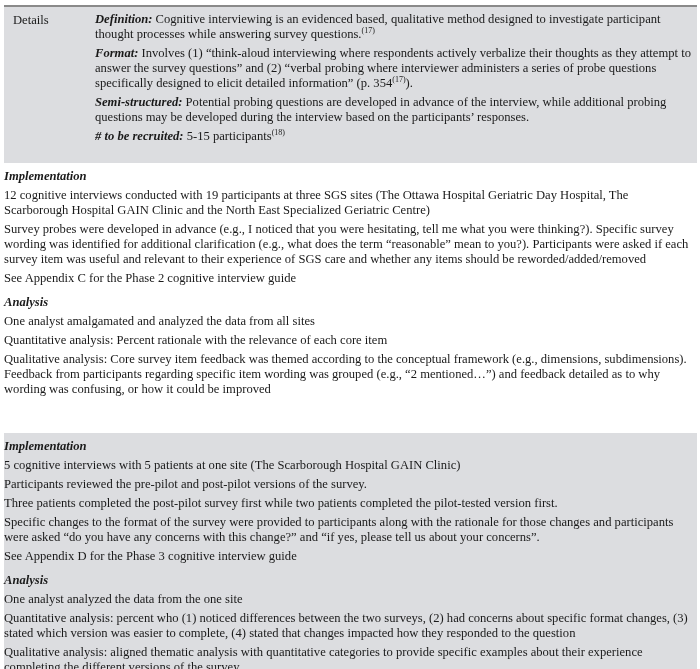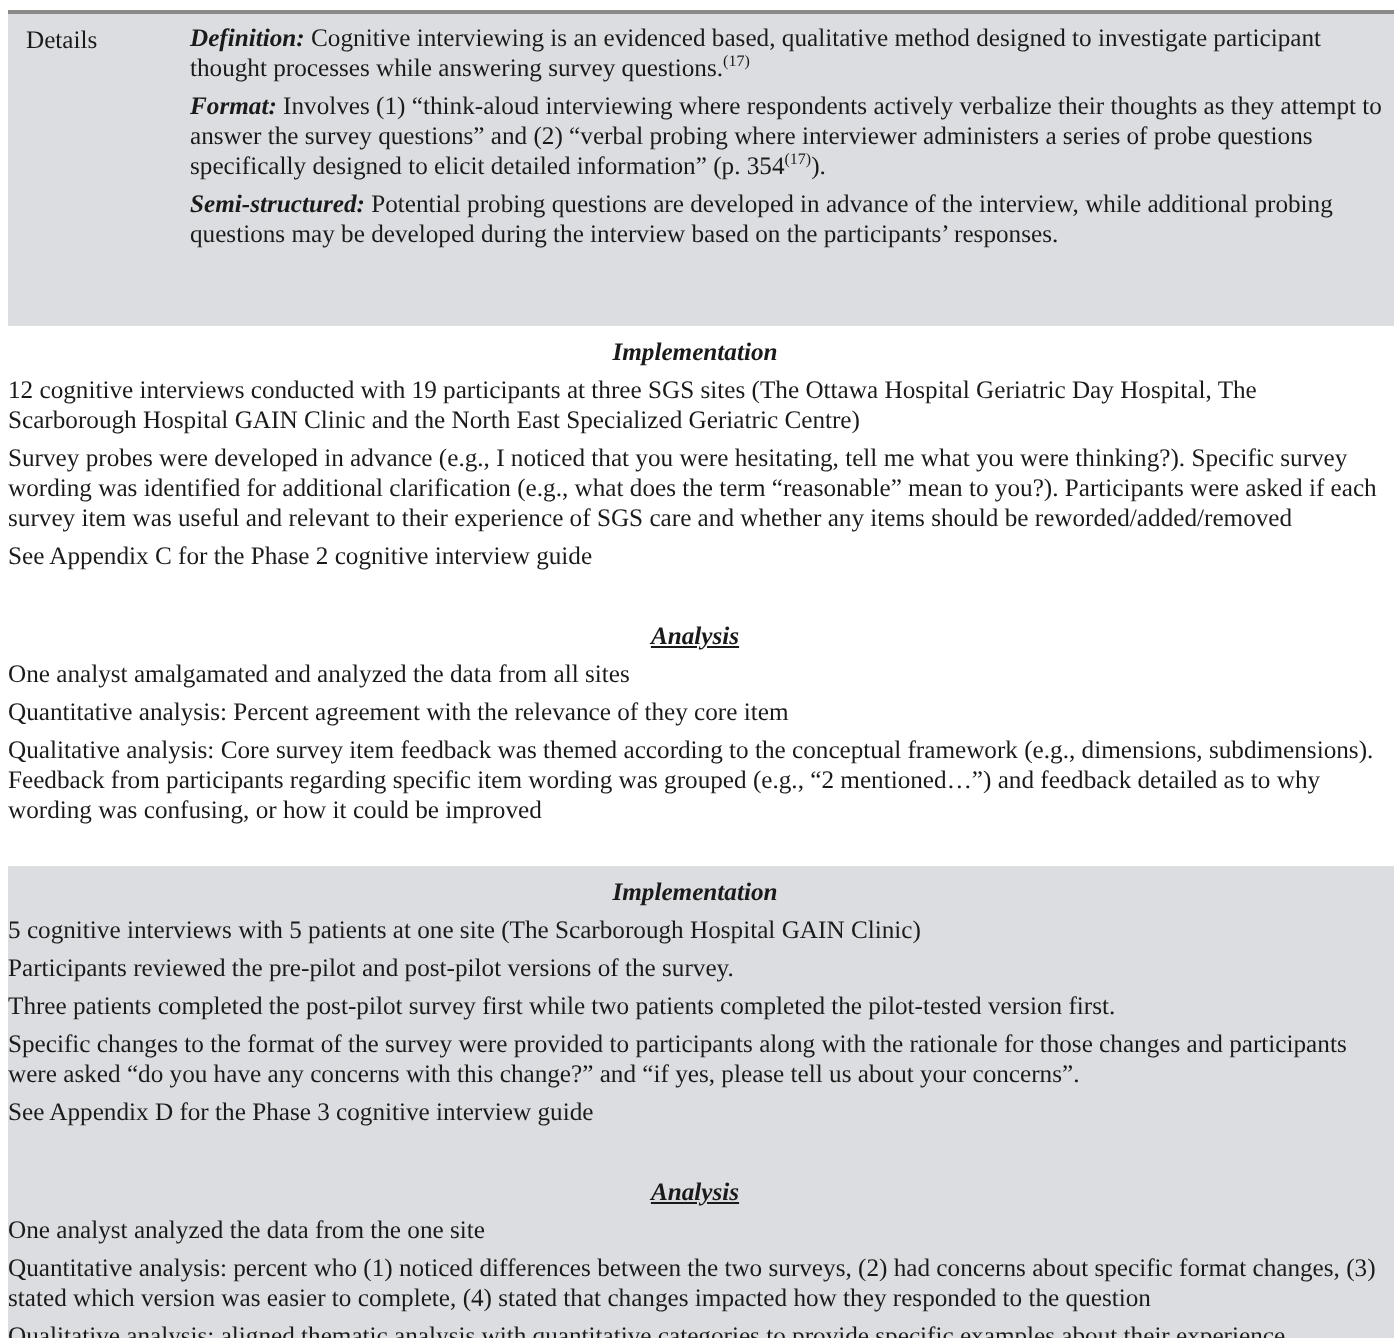--- a/index.html
+++ b/index.html
@@ -4,54 +4,57 @@
 <style>
   html, body { margin:0; padding:0; background:#ffffff; }
   body { width:700px; height:669px; overflow:hidden; font-family:"Liberation Serif", "DejaVu Serif", serif; color:#1a1a1a; }
   .table { position:absolute; left:4px; top:5px; width:693px; border-top:2px solid #8a8a8a; border-bottom:2px solid #8a8a8a; }
   .row { display:flex; padding:5px 0 22px 0; }
   .row.shaded { background:#dcdde0; }
   .row.white { background:#ffffff; }
   .label { width:82px; flex:0 0 82px; padding-left:9px; font-size:12.6px; line-height:15px; padding-top:1px; }
   .content { flex:1; padding-right:6px; font-size:12.6px; line-height:15px; }
   .para { margin:0 0 4px 0; }
-  .heading { font-weight:bold; font-style:italic; margin:1px 0 4px 0;text-align:center; }
-  .heading.gap { margin-top:25px;text-decoration:underline; }
+  .heading { font-weight:bold; font-style:italic; margin:1px 0 4px 0; }
+  .heading.gap { margin-top:9px; }
   .term { font-weight:bold; font-style:italic; }
   sup { font-size:8px; line-height:0; vertical-align:super; }
 </style>
 </head>
 <body>
 
 <div class="table">
 
   <div class="row shaded" style="height:129px;">
     <div class="label">Details</div>
     <div class="content">
       <p class="para">
         <span class="term">Definition:</span><span> Cognitive interviewing is an evidenced based, qualitative method designed to investigate participant thought processes while answering survey questions.</span><sup>(17)</sup>
       </p>
       <p class="para">
         <span class="term">Format:</span><span> Involves (1) “think-aloud interviewing where respondents actively verbalize their thoughts as they attempt to answer the survey questions” and (2) “verbal probing where interviewer administers a series of probe questions specifically designed to elicit detailed information” (p. 354</span><sup>(17)</sup><span>).</span>
       </p>
       <p class="para">
         <span class="term">Semi-structured:</span><span> Potential probing questions are developed in advance of the interview, while additional probing questions may be developed during the interview based on the participants’ responses.</span>
       </p>
+      <p class="para">
+        <span class="term"># to be recruited:</span><span> 5-15 participants</span><sup>(18)</sup>
+      </p>
     </div>
   </div>
 
   <div class="row white" style="height:243px;">
     <div class="content">
       <p class="heading">Implementation</p>
       <p class="para">12 cognitive interviews conducted with 19 participants at three SGS sites (The Ottawa Hospital Geriatric Day Hospital, The Scarborough Hospital GAIN Clinic and the North East Specialized Geriatric Centre)</p>
       <p class="para">Survey probes were developed in advance (e.g., I noticed that you were hesitating, tell me what you were thinking?). Specific survey wording was identified for additional clarification (e.g., what does the term “reasonable” mean to you?). Participants were asked if each survey item was useful and relevant to their experience of SGS care and whether any items should be reworded/added/removed</p>
       <p class="para">See Appendix C for the Phase 2 cognitive interview guide</p>
       <p class="heading gap">Analysis</p>
       <p class="para">One analyst amalgamated and analyzed the data from all sites</p>
-      <p class="para">Quantitative analysis: Percent agreement with the relevance of they core item</p>
+      <p class="para">Quantitative analysis: Percent rationale with the relevance of each core item</p>
       <p class="para">Qualitative analysis: Core survey item feedback was themed according to the conceptual framework (e.g., dimensions, subdimensions). Feedback from participants regarding specific item wording was grouped (e.g., “2 mentioned…”) and feedback detailed as to why wording was confusing, or how it could be improved</p>
     </div>
   </div>
 
   <div class="row shaded" style="height:254px;">
     <div class="content">
       <p class="heading">Implementation</p>
       <p class="para">5 cognitive interviews with 5 patients at one site (The Scarborough Hospital GAIN Clinic)</p>
       <p class="para">Participants reviewed the pre-pilot and post-pilot versions of the survey.</p>
       <p class="para">Three patients completed the post-pilot survey first while two patients completed the pilot-tested version first.</p>

